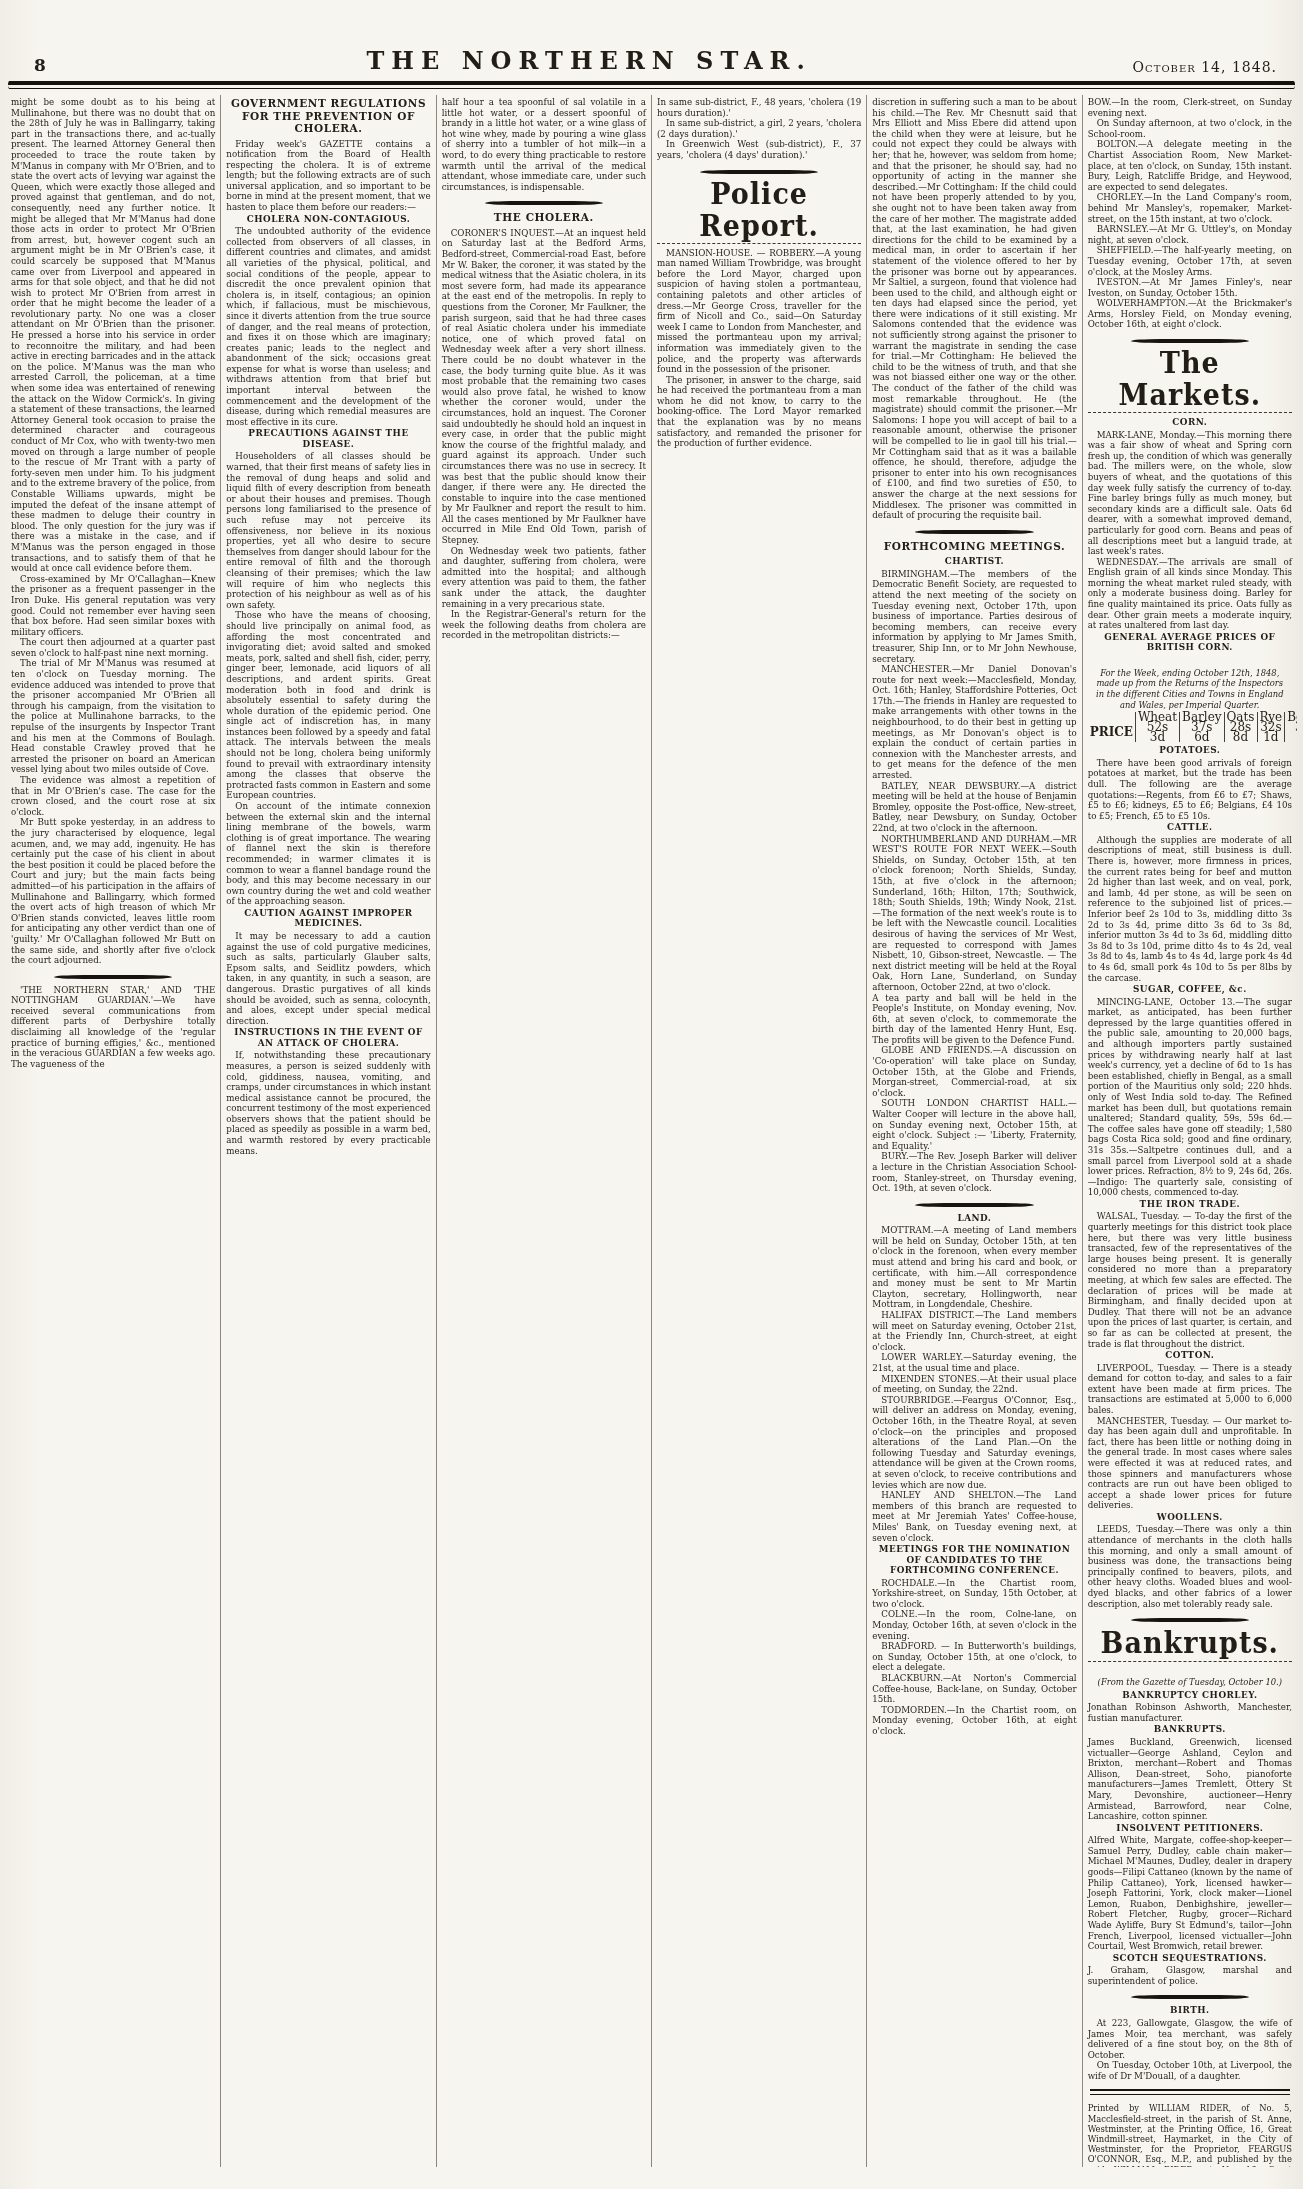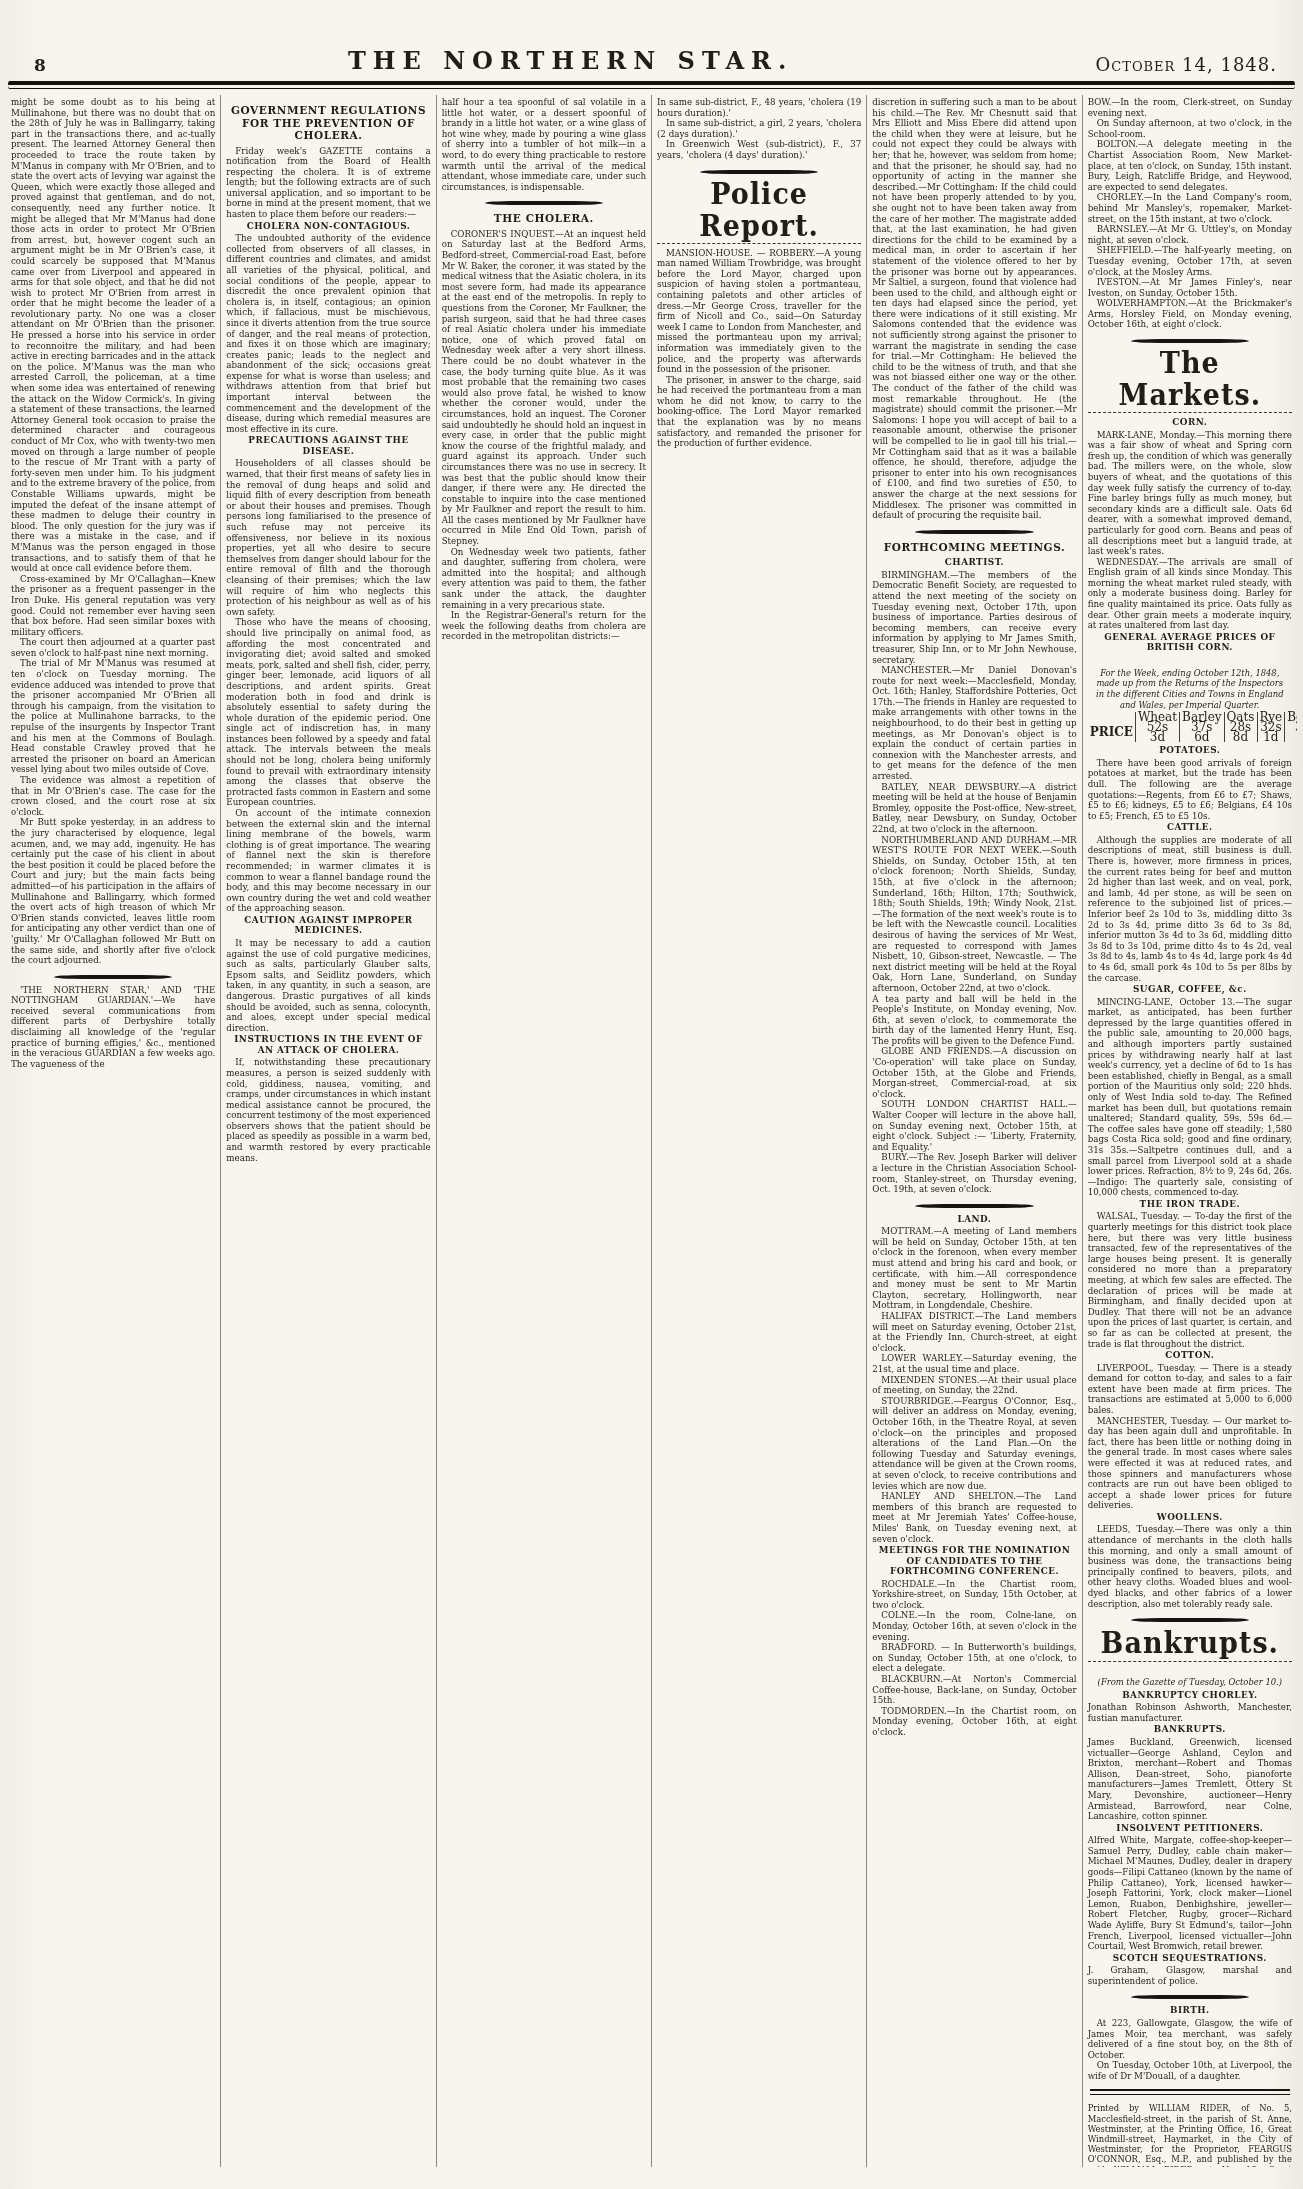--- a/index.html
+++ b/index.html
@@ -16,34 +16,34 @@
   
   .masthead{
     display:flex;align-items:flex-end;justify-content:space-between;
     padding:46px 26px 4px 34px;
   }
   .pageno{font-size:17px;font-weight:bold;}
   .mast-title{
     font-size:24px;font-weight:bold;letter-spacing:7px;
     font-family:"DejaVu Serif",serif;white-space:nowrap;
   }
-  .mast-date{font-size:18px;font-variant:small-caps;letter-spacing:1px;}
+  .mast-date{font-size:14px;font-variant:small-caps;letter-spacing:1px;}
   .headrule{margin:2px 8px 6px 8px;border-top:4px solid #15110d;border-bottom:1px solid #15110d;height:3px;border-radius:2px/60%;}
   
   .cols{display:flex;align-items:stretch;padding:0 6px;height:2072px;overflow:hidden;}
   .col{
     flex:1 1 0;min-width:0;padding:2px 5px 0 5px;height:100%;overflow:hidden;
     font-size:8.7px;line-height:10.6px;text-align:justify;
   }
   .col + .col{border-left:1px solid #8d877c;}
   .p{margin:0;text-indent:9px;}
   .p.cont{text-indent:0;}
   .h{
     text-align:center;font-weight:bold;font-size:10.5px;line-height:12.5px;
-    letter-spacing:.6px;margin:7px 4px 4px;text-indent:0;
+    letter-spacing:.6px;margin:0 4px 4px;text-indent:0;
   }
   .sh{
     text-align:center;font-weight:bold;font-size:8.8px;line-height:10.5px;
     letter-spacing:.5px;margin:1px 2px 2px;text-indent:0;
   }
   .gothic{
     text-align:center;font-weight:bold;font-size:27px;line-height:30px;
     font-family:"DejaVu Serif",serif;letter-spacing:1px;margin:4px 0 3px;
     text-indent:0;transform:scaleY(1.08);
   }

